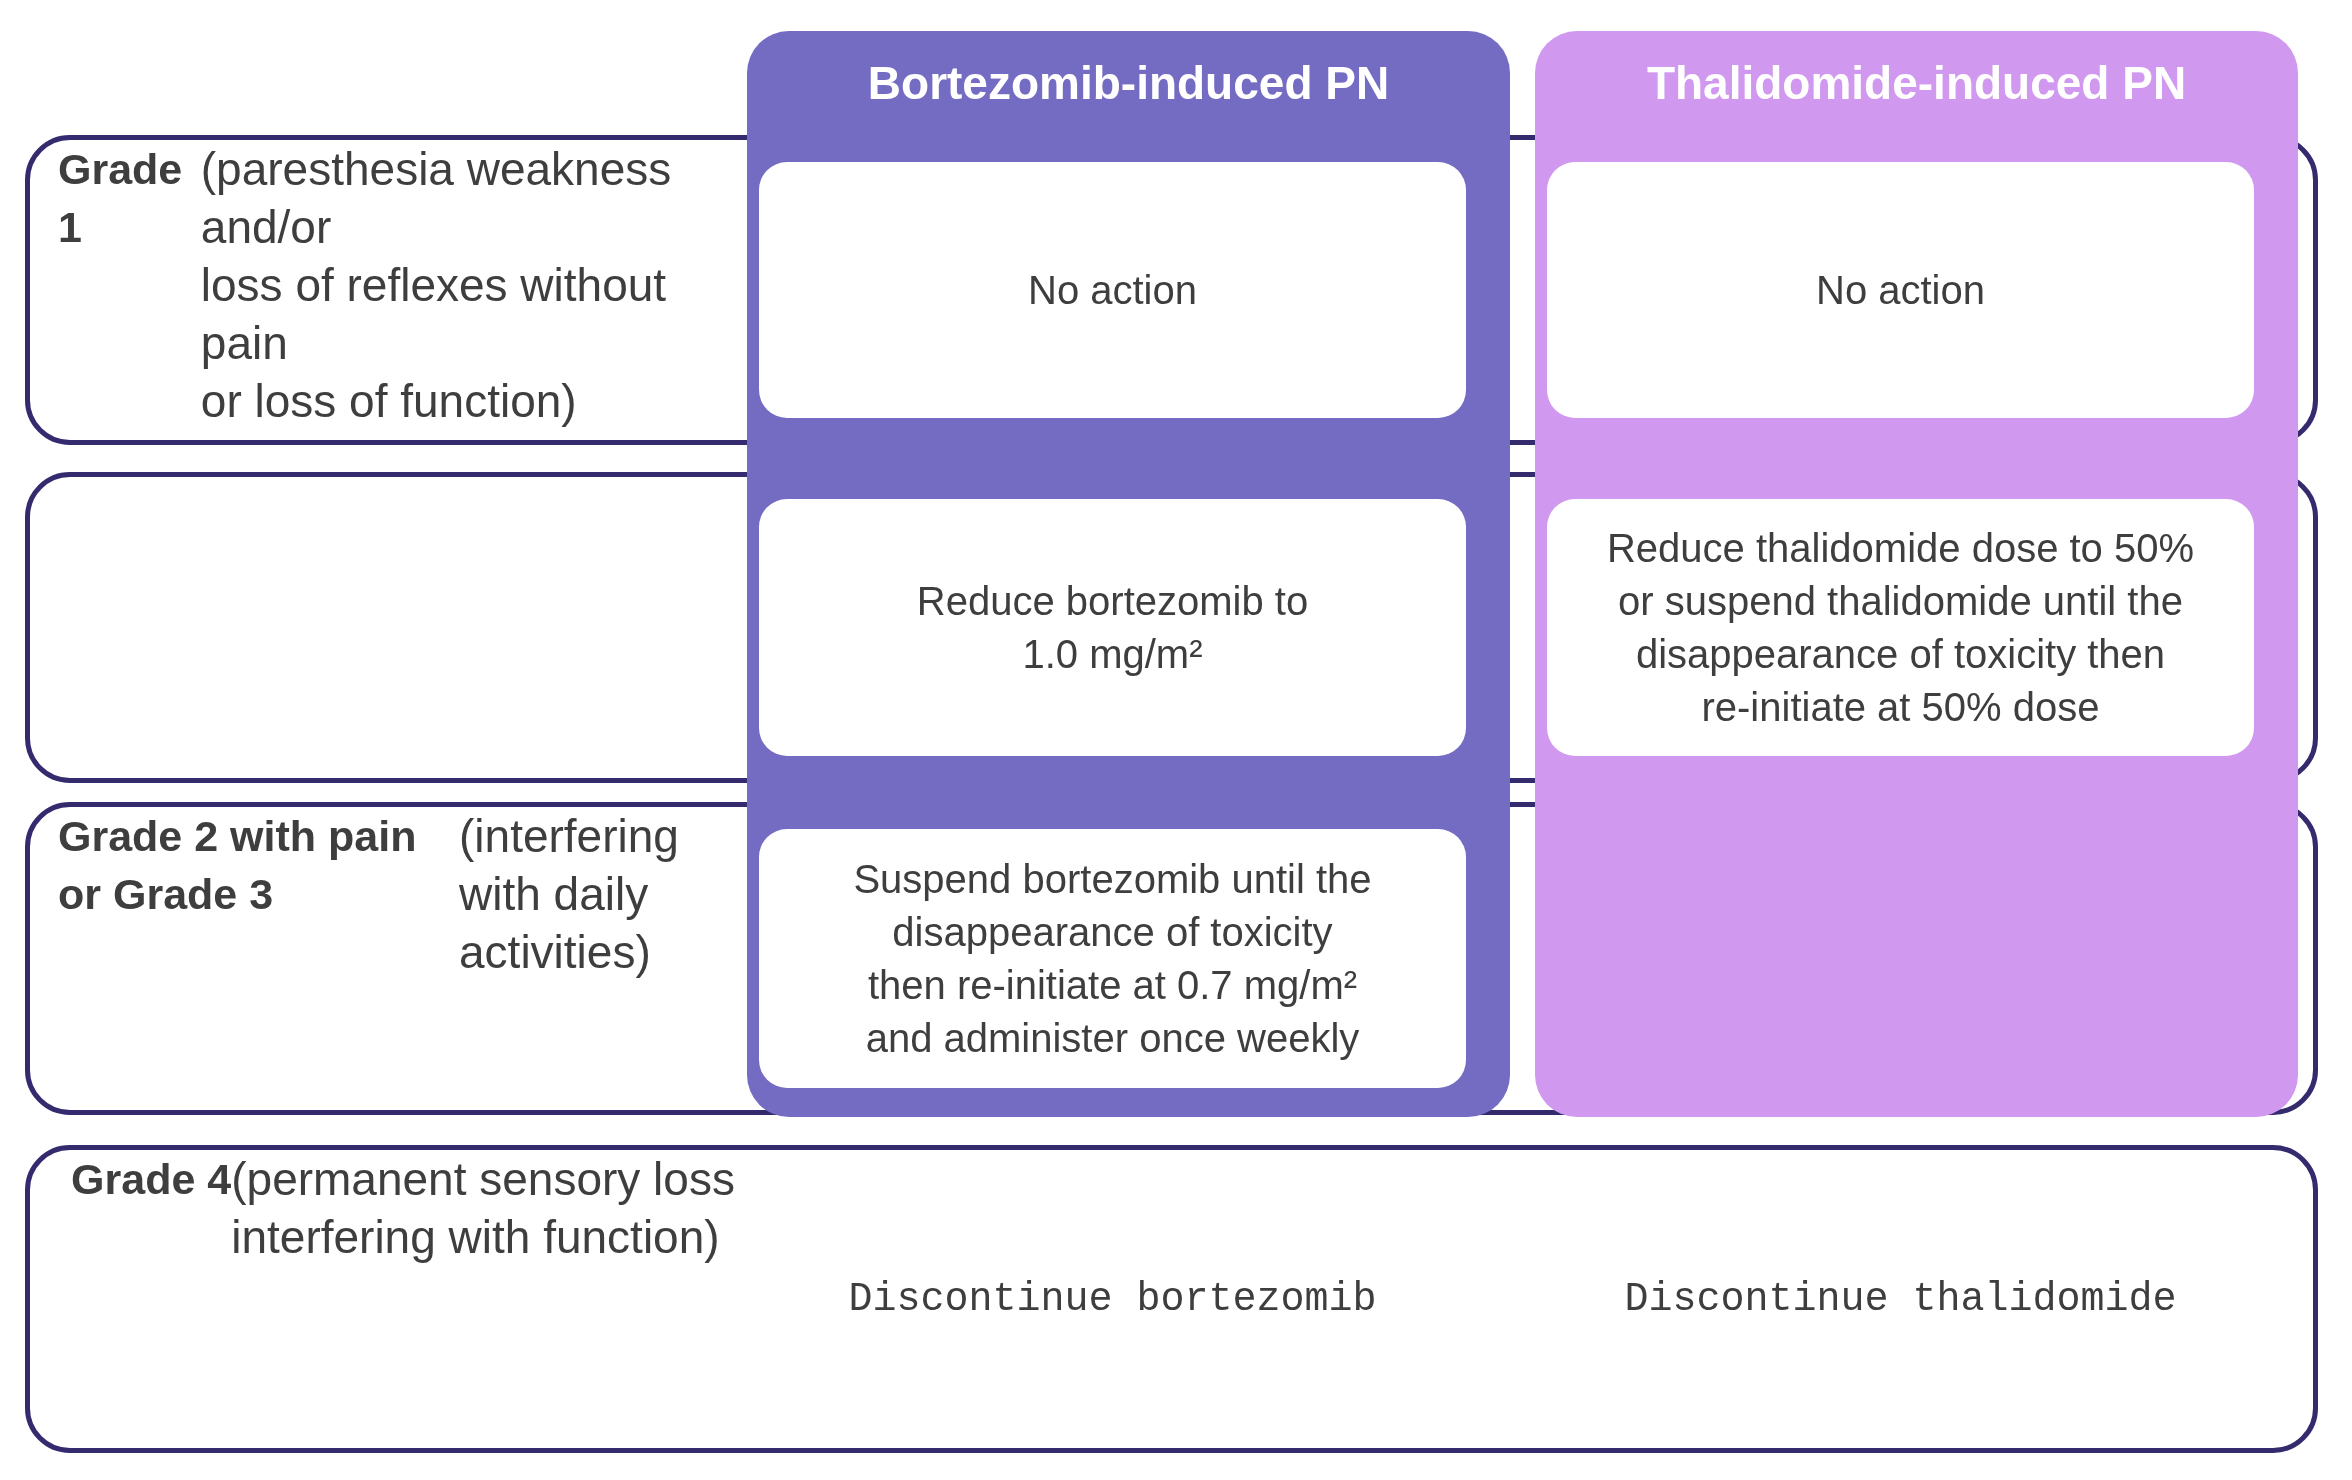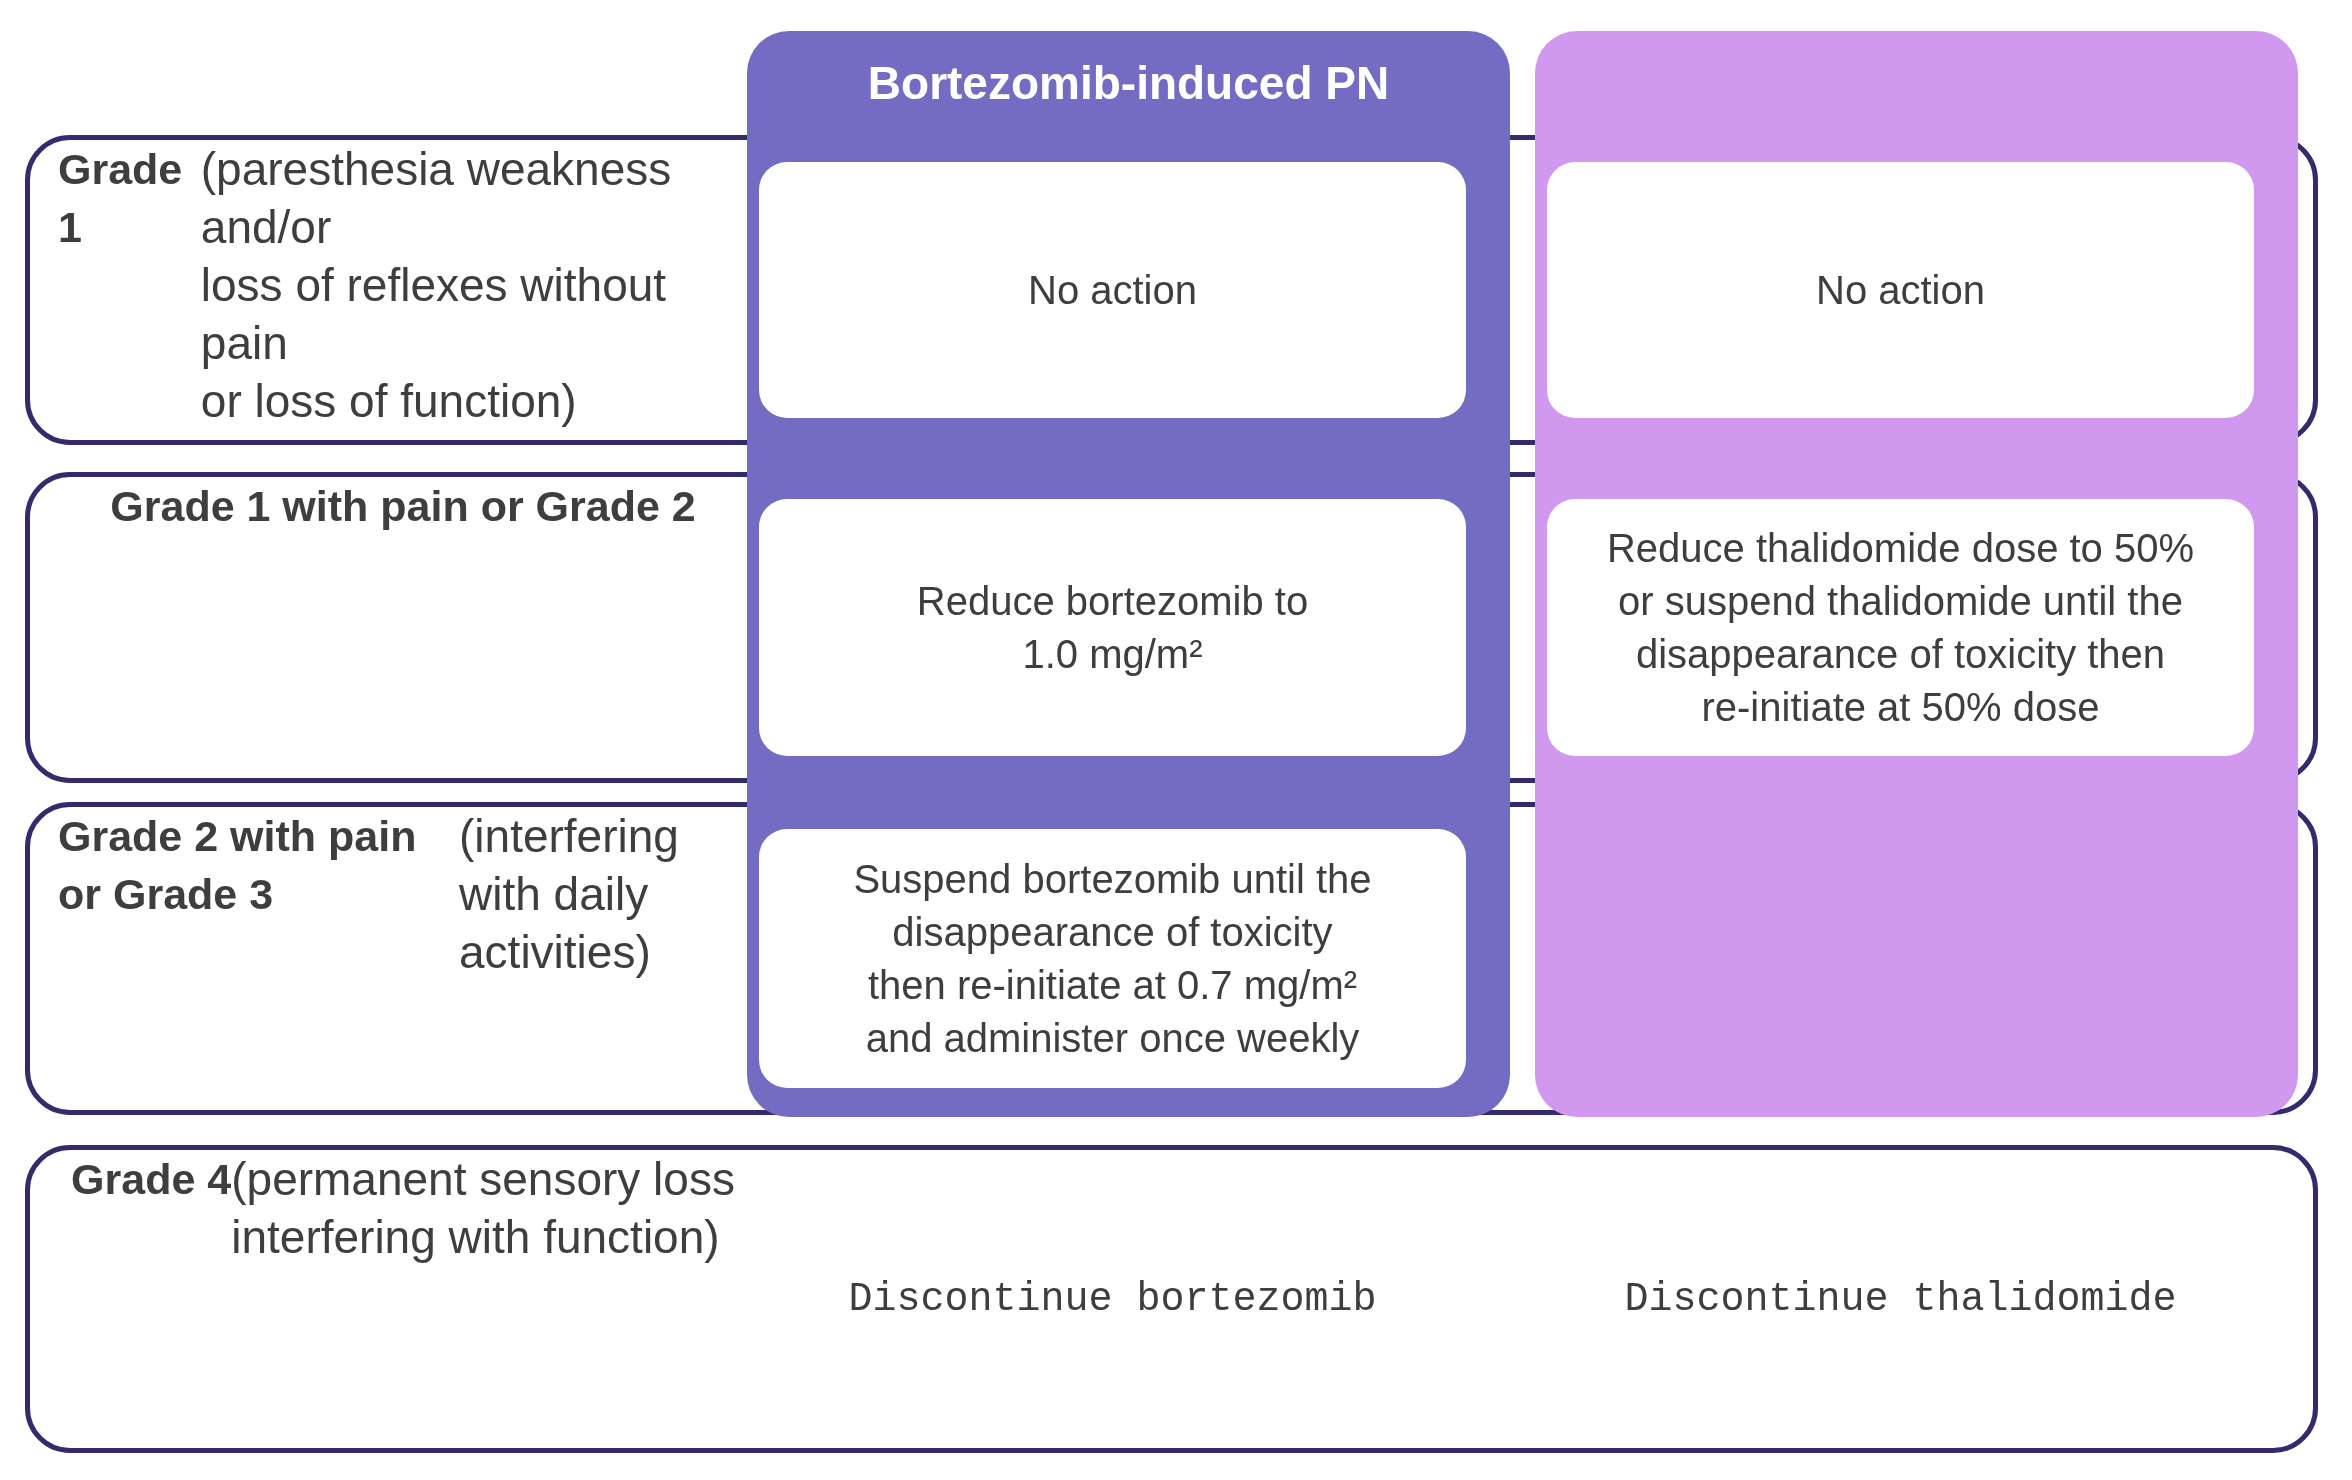--- a/index.html
+++ b/index.html
@@ -113,21 +113,20 @@
     <div class="grade-label">
       <div class="grade-title">Grade 1</div>
       <div class="grade-desc">(paresthesia weakness and/or
 loss of reflexes without pain
 or loss of function)</div>
     </div>
   </div>
 
   <div class="row-box row2">
     <div class="grade-label">
-      <div class="grade-title">Grade 1 with pain or Grade 2</div>
     </div>
   </div>
 
   <div class="row-box row3">
     <div class="grade-label">
       <div class="grade-title">Grade 2 with pain or Grade 3</div>
       <div class="grade-desc">(interfering with daily
 activities)</div>
     </div>
   </div>
@@ -146,20 +145,21 @@
     <div class="cell cell-r2">Reduce bortezomib to
 1.0 mg/m²</div>
     <div class="cell cell-r3">Suspend bortezomib until the
 disappearance of toxicity
 then re-initiate at 0.7 mg/m²
 and administer once weekly</div>
     <div class="cell cell-r4">Discontinue bortezomib</div>
   </div>
 
   <div class="treat-col col-thalidomide">
+    <div class="col-header">Thalidomide-induced PN</div>
     <div class="cell cell-r1">No action</div>
     <div class="cell cell-r2">Reduce thalidomide dose to 50%
 or suspend thalidomide until the
 disappearance of toxicity then
 re-initiate at 50% dose</div>
     <div class="cell cell-r4">Discontinue thalidomide</div>
   </div>
 
 </div>
 

